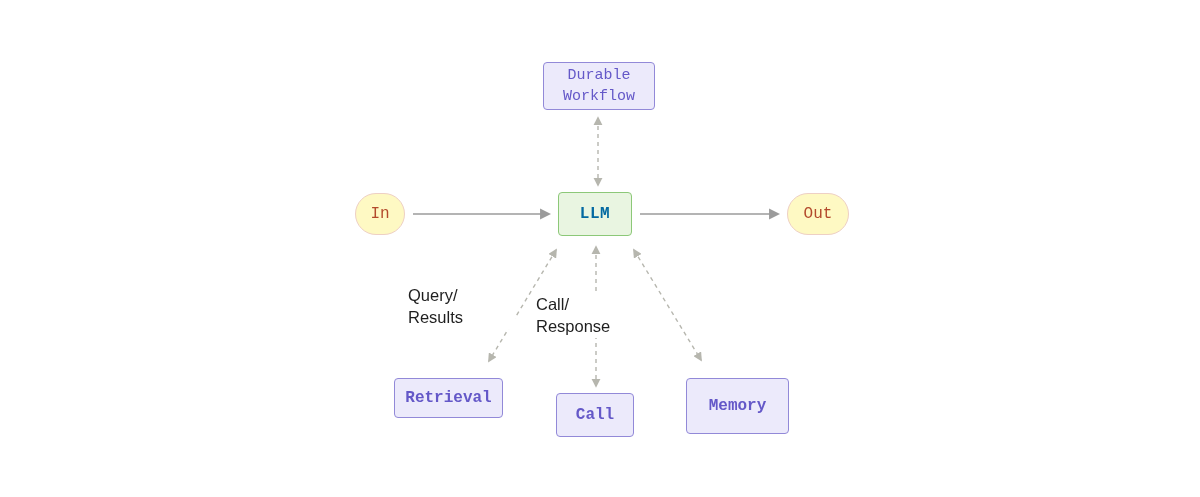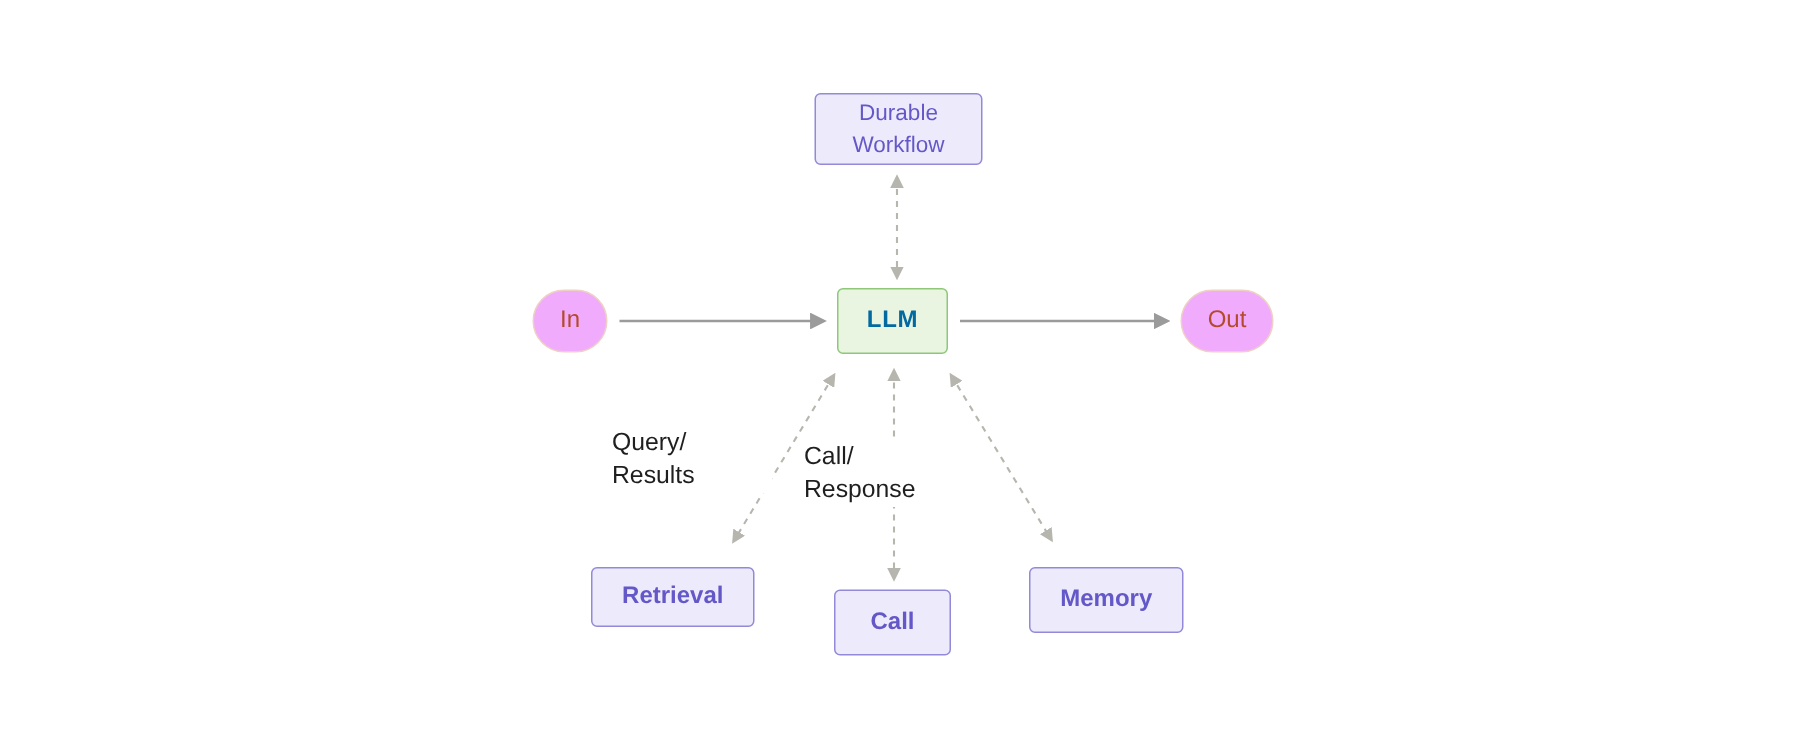--- a/index.html
+++ b/index.html
@@ -22,21 +22,21 @@
   .edge-solid { stroke: #9b9b9b; stroke-width: 1.6; }
   .edge-dashed { stroke: #b6b6ae; stroke-width: 1.4; stroke-dasharray: 4 4; }
 
   .node {
     position: absolute;
     display: flex;
     align-items: center;
     justify-content: center;
     text-align: center;
   }
-  .node span { white-space: pre-line; }
+  .node span { white-space: pre-line; font-family: Liberation Mono, monospace; }
 
   .box {
     border: 1.5px solid;
     border-radius: 4px;
   }
   .purple {
     background: #eceafb;
     border-color: #9289d8;
     color: #6458c8;
   }
@@ -45,34 +45,34 @@
   .green {
     background: #e9f5e1;
     border: 1.5px solid #8cc878;
     border-radius: 4px;
     color: #0369a1;
     font-weight: 700;
     letter-spacing: 0.5px;
   }
 
   .pill {
-    background: #f0abfc;
+    background: #fef9c3;
     border: 1.5px solid #eed0c4;
     border-radius: 999px;
     color: #b34a2c;
     font-size: 16px;
   }
 
   #node-durable-workflow { left: 543px; top: 62px;  width: 112px; height: 48px; font-size: 15px; line-height: 21px; }
   #node-llm              { left: 558px; top: 192px; width: 74px;  height: 44px; font-size: 16px; }
   #node-in               { left: 355px; top: 193px; width: 50px;  height: 42px; }
   #node-out              { left: 787px; top: 193px; width: 62px;  height: 42px; }
   #node-retrieval        { left: 394px; top: 378px; width: 109px; height: 40px; font-size: 16px; }
   #node-tools            { left: 556px; top: 393px; width: 78px;  height: 44px; font-size: 16px; }
-  #node-memory           { left: 686px; top: 378px; width: 103px; height: 44px; font-size: 16px; }
+  #node-memory           { left: 686px; top: 378px; width: 103px; height: 56px; font-size: 16px; }
 
   .edge-label {
     position: absolute;
     color: #1f1f1f;
     font-size: 16.5px;
     line-height: 22px;
     white-space: pre-line;
     background: #ffffff;
     padding: 1px 3px;
   }

